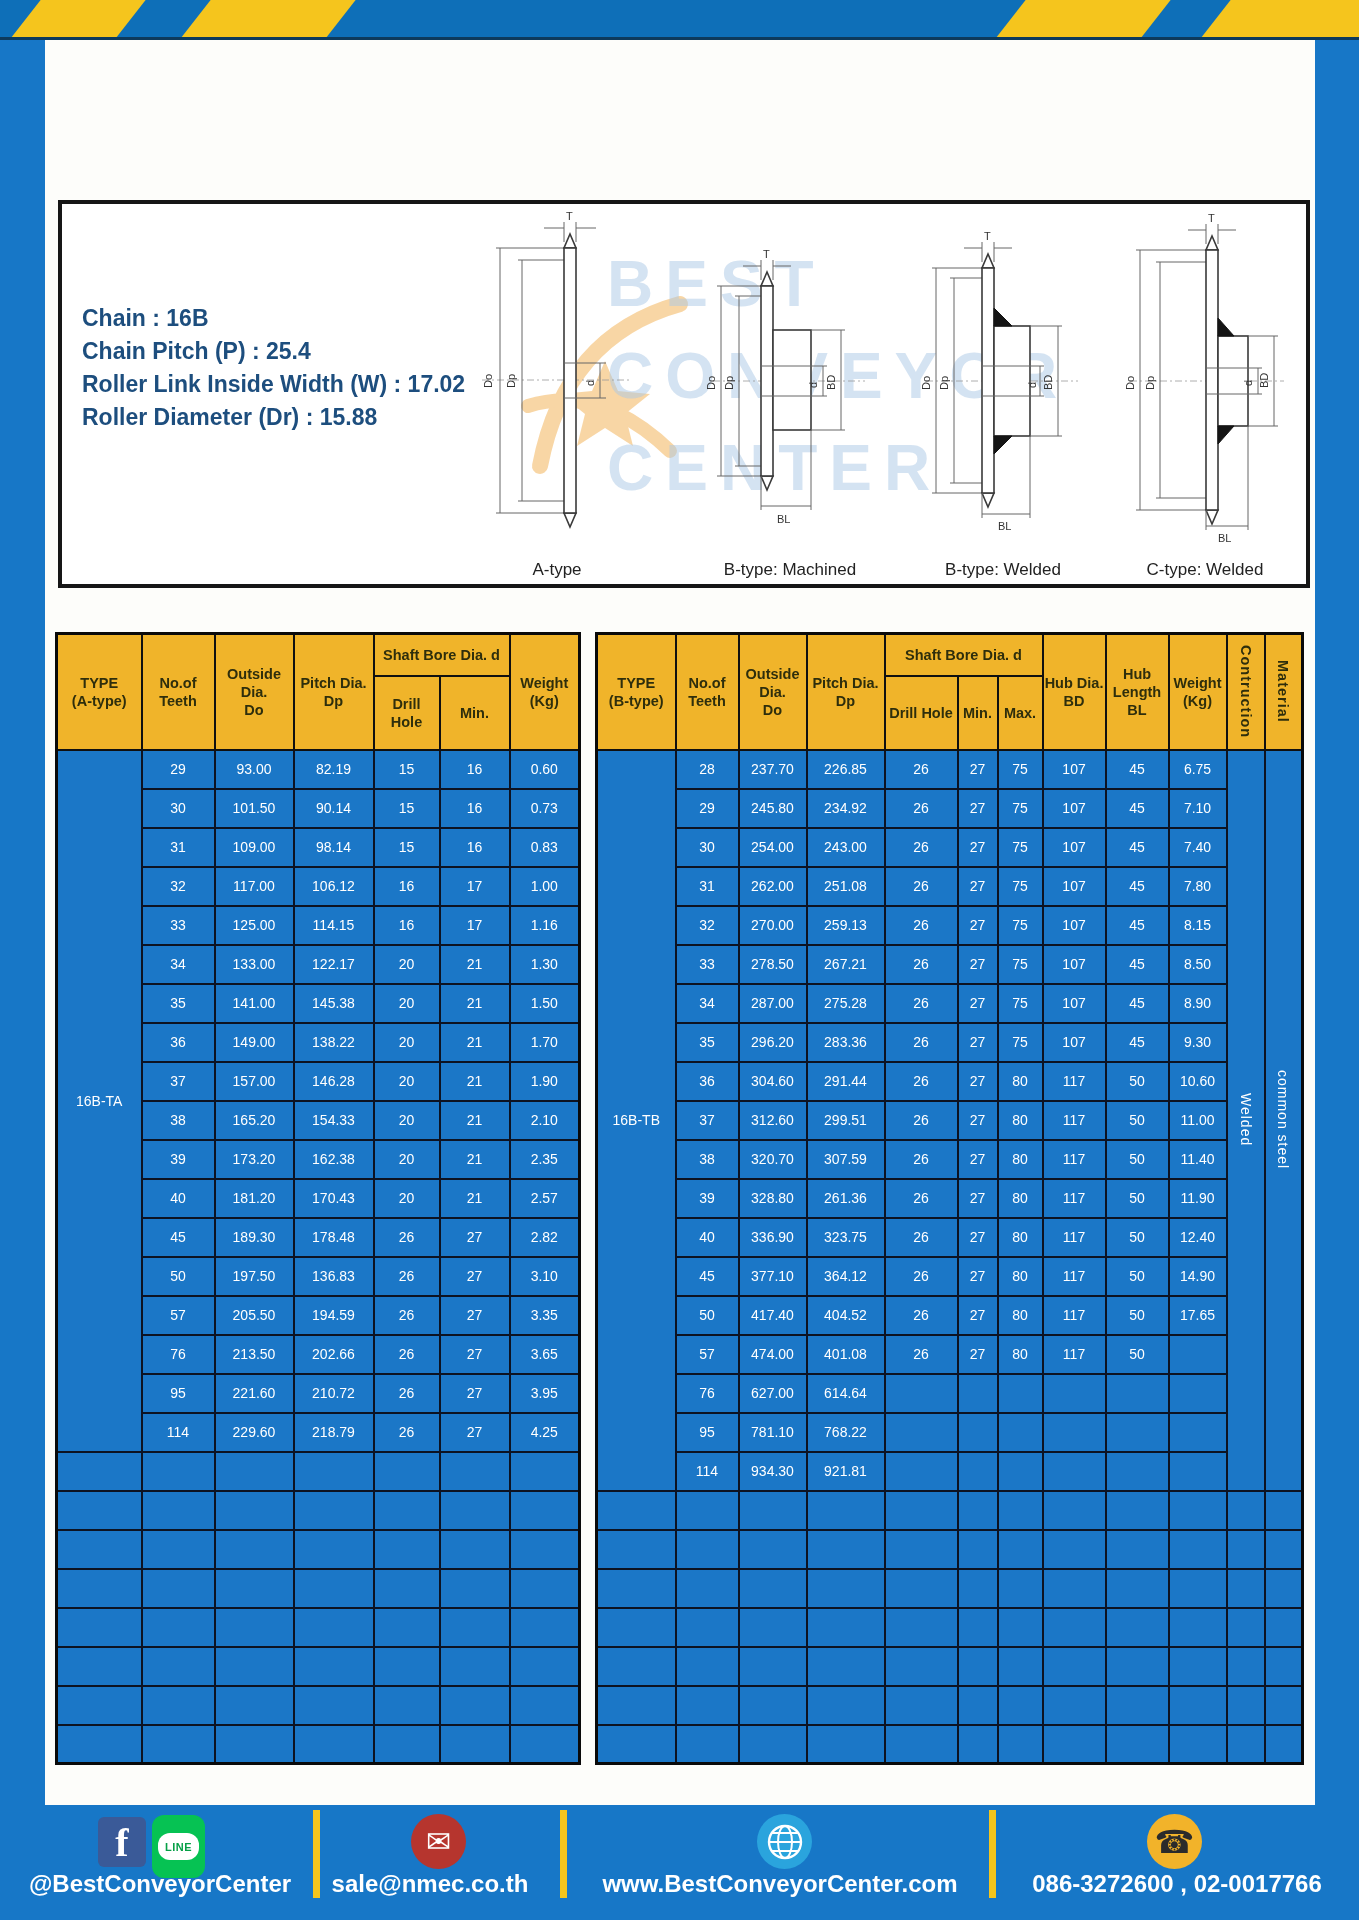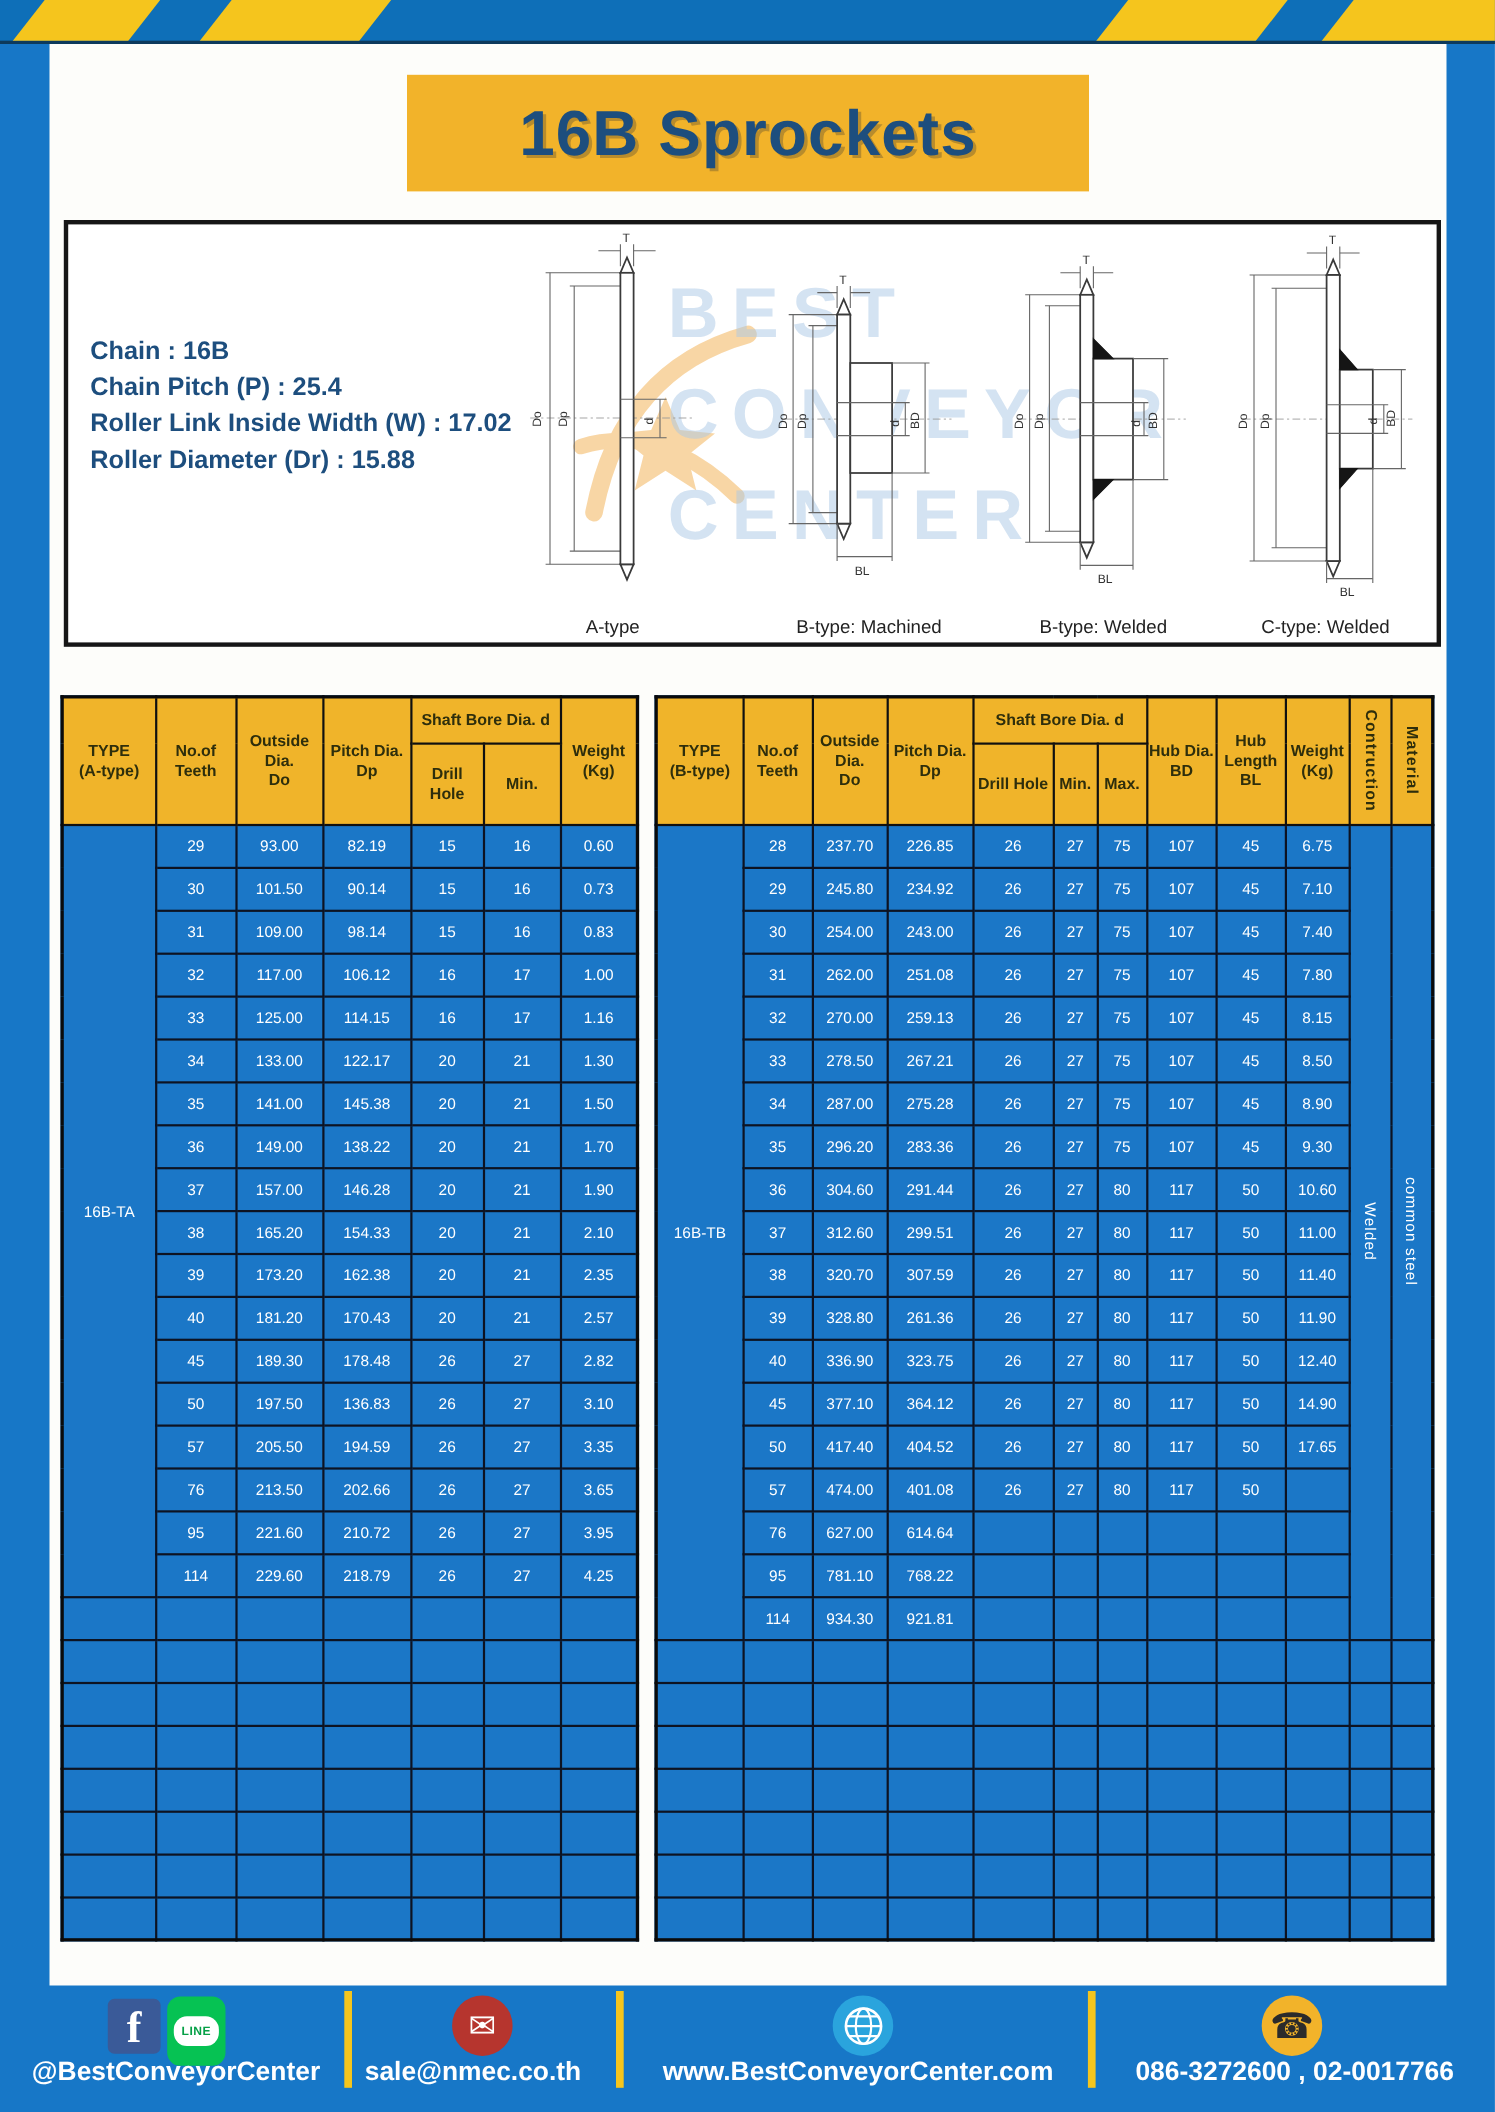--- a/index.html
+++ b/index.html
@@ -85,23 +85,20 @@
 
 <div class="topbar">
   <div class="stripe s1"></div>
   <div class="stripe s2"></div>
   <div class="stripe s3"></div>
   <div class="stripe s4"></div>
 </div>
 
 <div class="page">
 
-  <div class="banner">
-    <h1>16B Sprockets</h1>
-  </div>
 
   <div class="specbox">
 
     <svg class="wm-logo" width="210" height="240" viewBox="0 0 210 240">
       <path d="M30,200 Q55,70 170,38" fill="none" stroke="#f0a53a" stroke-width="16" stroke-linecap="round"></path>
       <path d="M18,140 Q90,118 160,185" fill="none" stroke="#f0a53a" stroke-width="14" stroke-linecap="round"></path>
       <polygon points="95,95 108,125 140,128 115,148 123,180 95,162 67,180 75,148 50,128 82,125" fill="#f0a53a"></polygon>
     </svg>
 
     <div class="wm">

